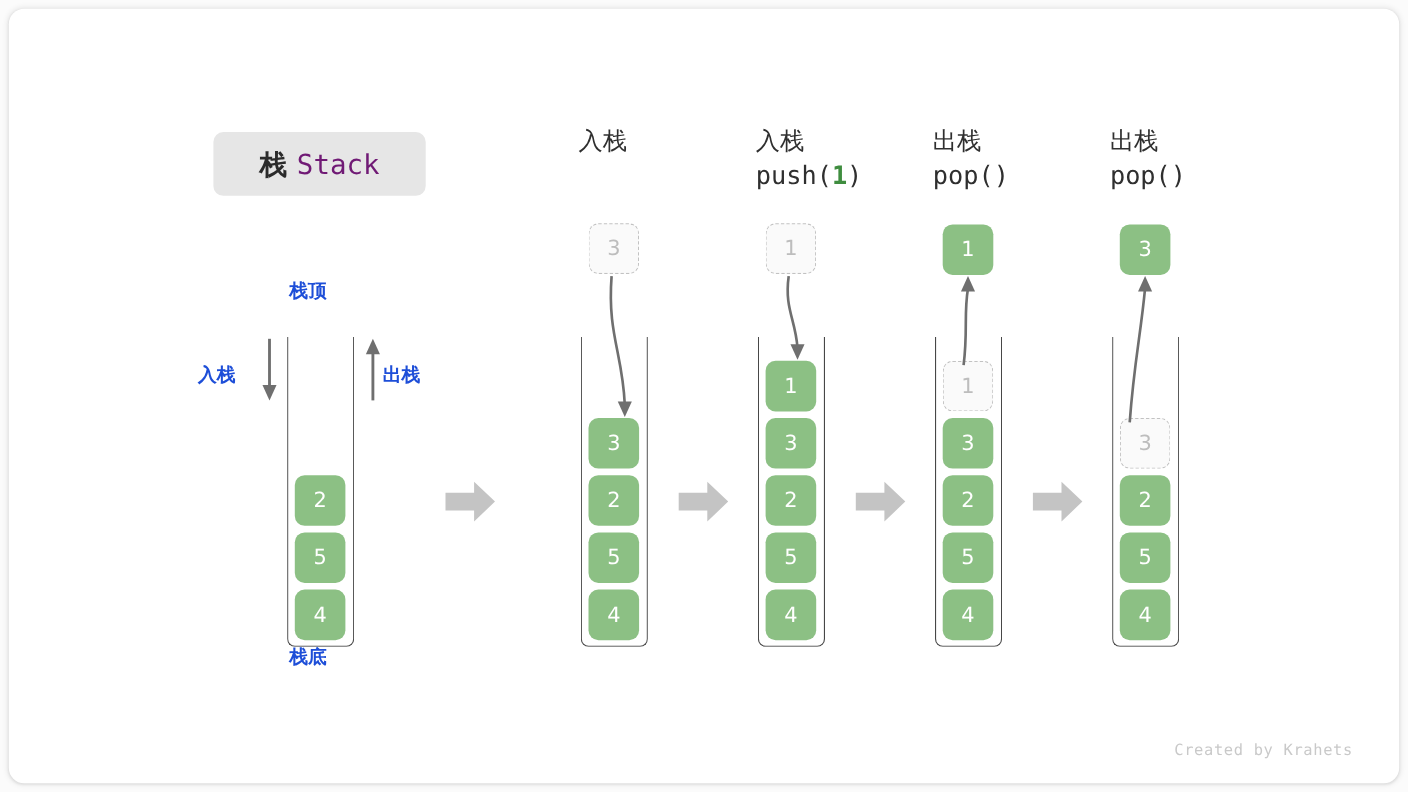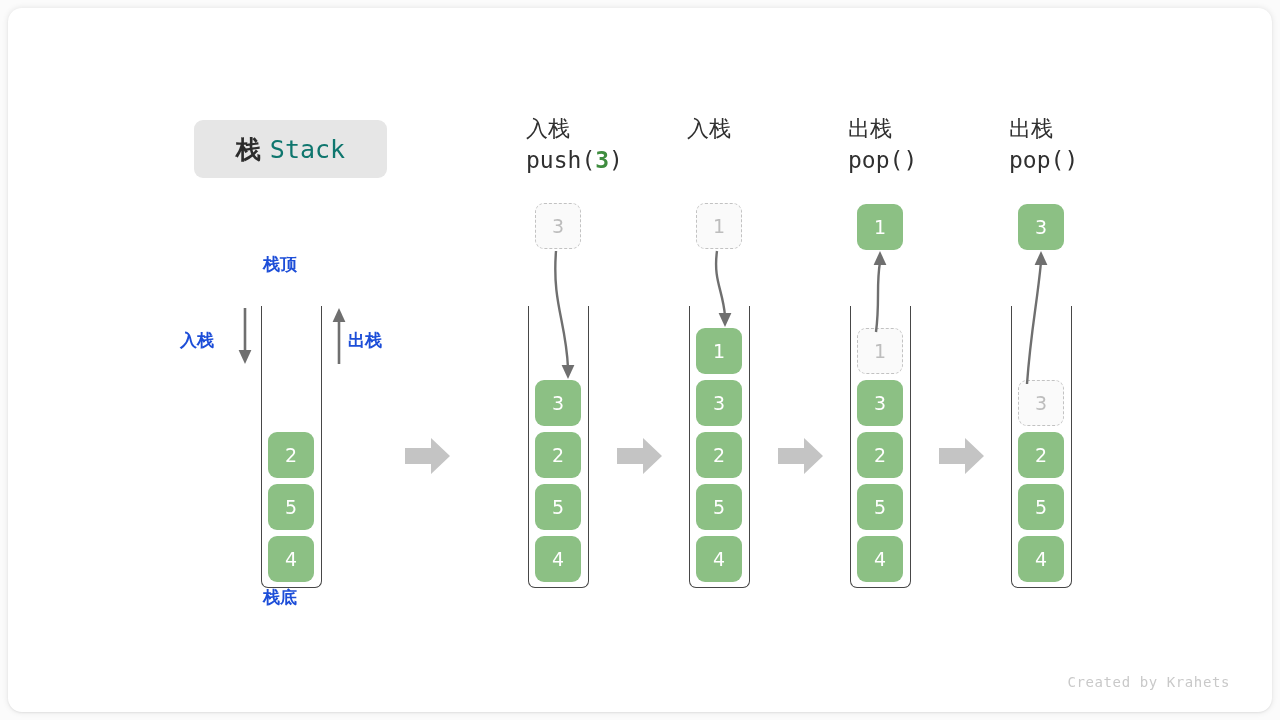--- a/index.html
+++ b/index.html
@@ -39,21 +39,21 @@
   #title-chip .t-cn {
     font-family: "DejaVu Sans", "Liberation Sans", sans-serif;
     font-weight: bold;
     font-size: 25px;
     color: #2b2b2b;
     letter-spacing: 0px;
   }
   #title-chip .t-en {
     font-family: "DejaVu Sans Mono", "Liberation Mono", monospace;
     font-size: 25px;
-    color: #0f766e;
+    color: #701a75;
     margin-left: 9px;
   }
 
   
   .cn-label {
     font-family: "DejaVu Sans", "Liberation Sans", sans-serif;
     font-weight: bold;
     font-size: 17px;
     color: #1d4ed8;
     white-space: nowrap;
@@ -171,34 +171,34 @@
   <svg class="abs block-arrow" style="left:770px; top:428px;" viewBox="0 0 46 40">
     <polygon points="0,12 26,12 26,2 45,20 26,38 26,28 0,28" fill="#c4c4c4"></polygon>
   </svg>
   <svg class="abs block-arrow" style="left:931px; top:428px;" viewBox="0 0 46 40">
     <polygon points="0,12 26,12 26,2 45,20 26,38 26,28 0,28" fill="#c4c4c4"></polygon>
   </svg>
 
   <div id="steps-layer">
       <div class="abs col-head" style="left: 518px; top: 106px;">
         <div class="line1">入栈</div>
-        <div class="line2"><span>push(</span><span class="arg">3</span><span>)</span></div>
       </div>
       <div class="cell ghost" style="position: absolute; left: 527px; top: 195px;">3</div>
       <div class="abs u-box" style="left: 520px; top: 298px; height: 282px;"></div>
       <div class="cell" style="position: absolute; left: 527px; top: 372px;">3</div>
       <div class="cell" style="position: absolute; left: 527px; top: 424px;">2</div>
       <div class="cell" style="position: absolute; left: 527px; top: 476px;">5</div>
       <div class="cell" style="position: absolute; left: 527px; top: 528px;">4</div>
       <svg class="abs" width="1264" height="704" style="left: 0px; top: 0px; pointer-events: none;">
         <path d="M 548 243 C 544 295.65, 558 313.2, 560 360" fill="none" stroke="#6f6f6f" stroke-width="2.4"></path>
         <polygon points="560,371 553.6,357 566.4,357" fill="#6f6f6f"></polygon>
       </svg>
       <div class="abs col-head" style="left: 679px; top: 106px;">
         <div class="line1">入栈</div>
+        <div class="line2"><span>push(</span><span class="arg">1</span><span>)</span></div>
       </div>
       <div class="cell ghost" style="position: absolute; left: 688px; top: 195px;">1</div>
       <div class="abs u-box" style="left: 681px; top: 298px; height: 282px;"></div>
       <div class="cell" style="position: absolute; left: 688px; top: 320px;">1</div>
       <div class="cell" style="position: absolute; left: 688px; top: 372px;">3</div>
       <div class="cell" style="position: absolute; left: 688px; top: 424px;">2</div>
       <div class="cell" style="position: absolute; left: 688px; top: 476px;">5</div>
       <div class="cell" style="position: absolute; left: 688px; top: 528px;">4</div>
       <svg class="abs" width="1264" height="704" style="left: 0px; top: 0px; pointer-events: none;">
         <path d="M 709 243 C 705 272.25, 715 282, 717 308" fill="none" stroke="#6f6f6f" stroke-width="2.4"></path>

